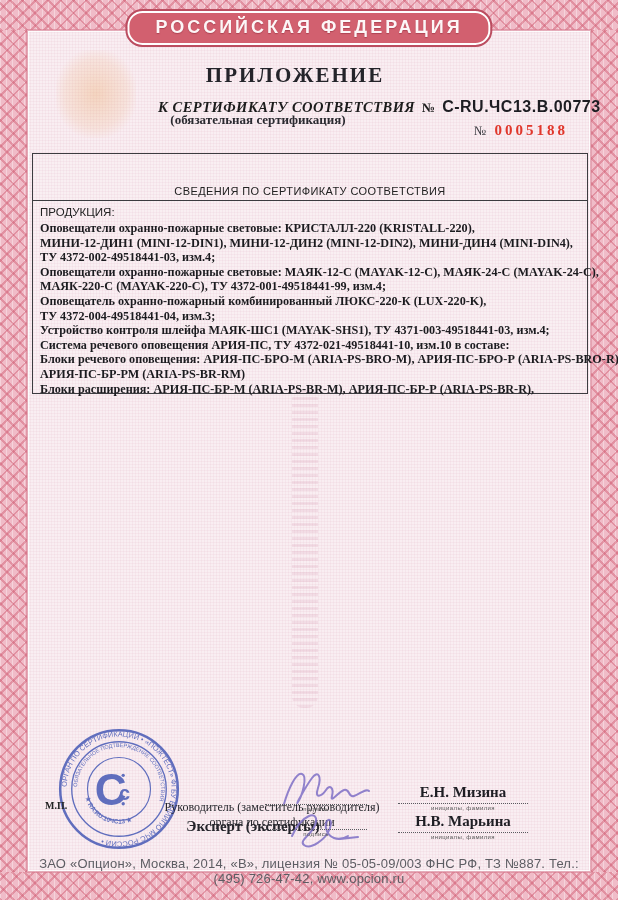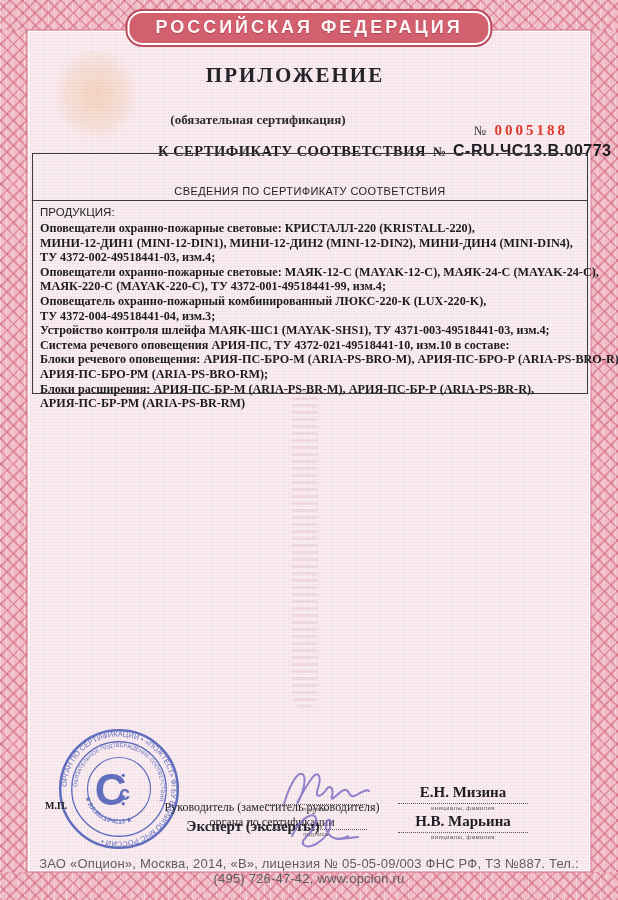--- a/index.html
+++ b/index.html
@@ -60,25 +60,25 @@
   }
   
   .doc-title{
     position:absolute; top:63px; left:0; width:590px; text-align:center;
     font-weight:bold; font-size:21px; letter-spacing:2px; color:#24242a;
   }
   .subtitle-row{
     position:absolute; top:98px; left:158px; white-space:nowrap;
     display:flex; align-items:baseline; gap:7px;
   }
-  .subtitle-serif{font-weight:bold; font-size:14.5px; letter-spacing:.5px;}
+  .subtitle-serif{font-weight:bold; font-size:14.5px; letter-spacing:.5px;font-style:italic;}
   .cert-no-label{font-size:13px; font-weight:bold;}
   .cert-no{
     font-family:"Liberation Sans", sans-serif;
-    font-weight:bold; font-size:16px; letter-spacing:.5px; color:#1d1d22;margin-top:44px;
+    font-weight:bold; font-size:16px; letter-spacing:.5px; color:#1d1d22;
   }
   .cert-type{
     position:absolute; top:112px; left:158px; width:200px; text-align:center;
     font-weight:bold; font-size:13px; color:#2a2a30;
   }
   .blank-no{
     position:absolute; top:122px; right:50px; display:flex; align-items:baseline; gap:8px;
   }
   .blank-no-label{font-size:13px; color:#3a3a40;}
   .blank-no-digits{
@@ -181,23 +181,22 @@
       <div class="product-line">Оповещатели охранно-пожарные световые: КРИСТАЛЛ-220 (KRISTALL-220),</div>
       <div class="product-line">МИНИ-12-ДИН1 (MINI-12-DIN1), МИНИ-12-ДИН2 (MINI-12-DIN2), МИНИ-ДИН4 (MINI-DIN4),</div>
       <div class="product-line">ТУ 4372-002-49518441-03, изм.4;</div>
       <div class="product-line">Оповещатели охранно-пожарные световые: МАЯК-12-С (MAYAK-12-C), МАЯК-24-С (MAYAK-24-C),</div>
       <div class="product-line">МАЯК-220-С (MAYAK-220-C), ТУ 4372-001-49518441-99, изм.4;</div>
       <div class="product-line">Оповещатель охранно-пожарный комбинированный ЛЮКС-220-К (LUX-220-K),</div>
       <div class="product-line">ТУ 4372-004-49518441-04, изм.3;</div>
       <div class="product-line">Устройство контроля шлейфа МАЯК-ШС1 (MAYAK-SHS1), ТУ 4371-003-49518441-03, изм.4;</div>
       <div class="product-line">Система речевого оповещения АРИЯ-ПС, ТУ 4372-021-49518441-10, изм.10 в составе:</div>
       <div class="product-line">Блоки речевого оповещения: АРИЯ-ПС-БРО-М (ARIA-PS-BRO-M), АРИЯ-ПС-БРО-Р (ARIA-PS-BRO-R),</div>
-      <div class="product-line">АРИЯ-ПС-БРО-РМ (ARIA-PS-BRO-RM);</div>
+      <div class="product-line">АРИЯ-ПС-БР-РМ (ARIA-PS-BR-RM)</div>
       <div class="product-line">Блоки расширения: АРИЯ-ПС-БР-М (ARIA-PS-BR-M), АРИЯ-ПС-БР-Р (ARIA-PS-BR-R),</div>
-      <div class="product-line">АРИЯ-ПС-БР-РМ (ARIA-PS-BR-RM)</div>
     </div>
   </div>
 
   <svg class="stamp" viewBox="0 0 120 120">
     <defs>
       <path id="arcOuter" d="M 60,60 m -50,0 a 50,50 0 1,1 100,0 a 50,50 0 1,1 -100,0"></path>
       <path id="arcInner" d="M 60,60 m -40,0 a 40,40 0 1,1 80,0 a 40,40 0 1,1 -80,0"></path>
       <path id="arcBottom" d="M 27,60 a 33,33 0 0,0 66,0"></path>
     </defs>
     <circle cx="60" cy="60" r="56" fill="none" stroke="#3b50b2" stroke-width="2.4"></circle>

